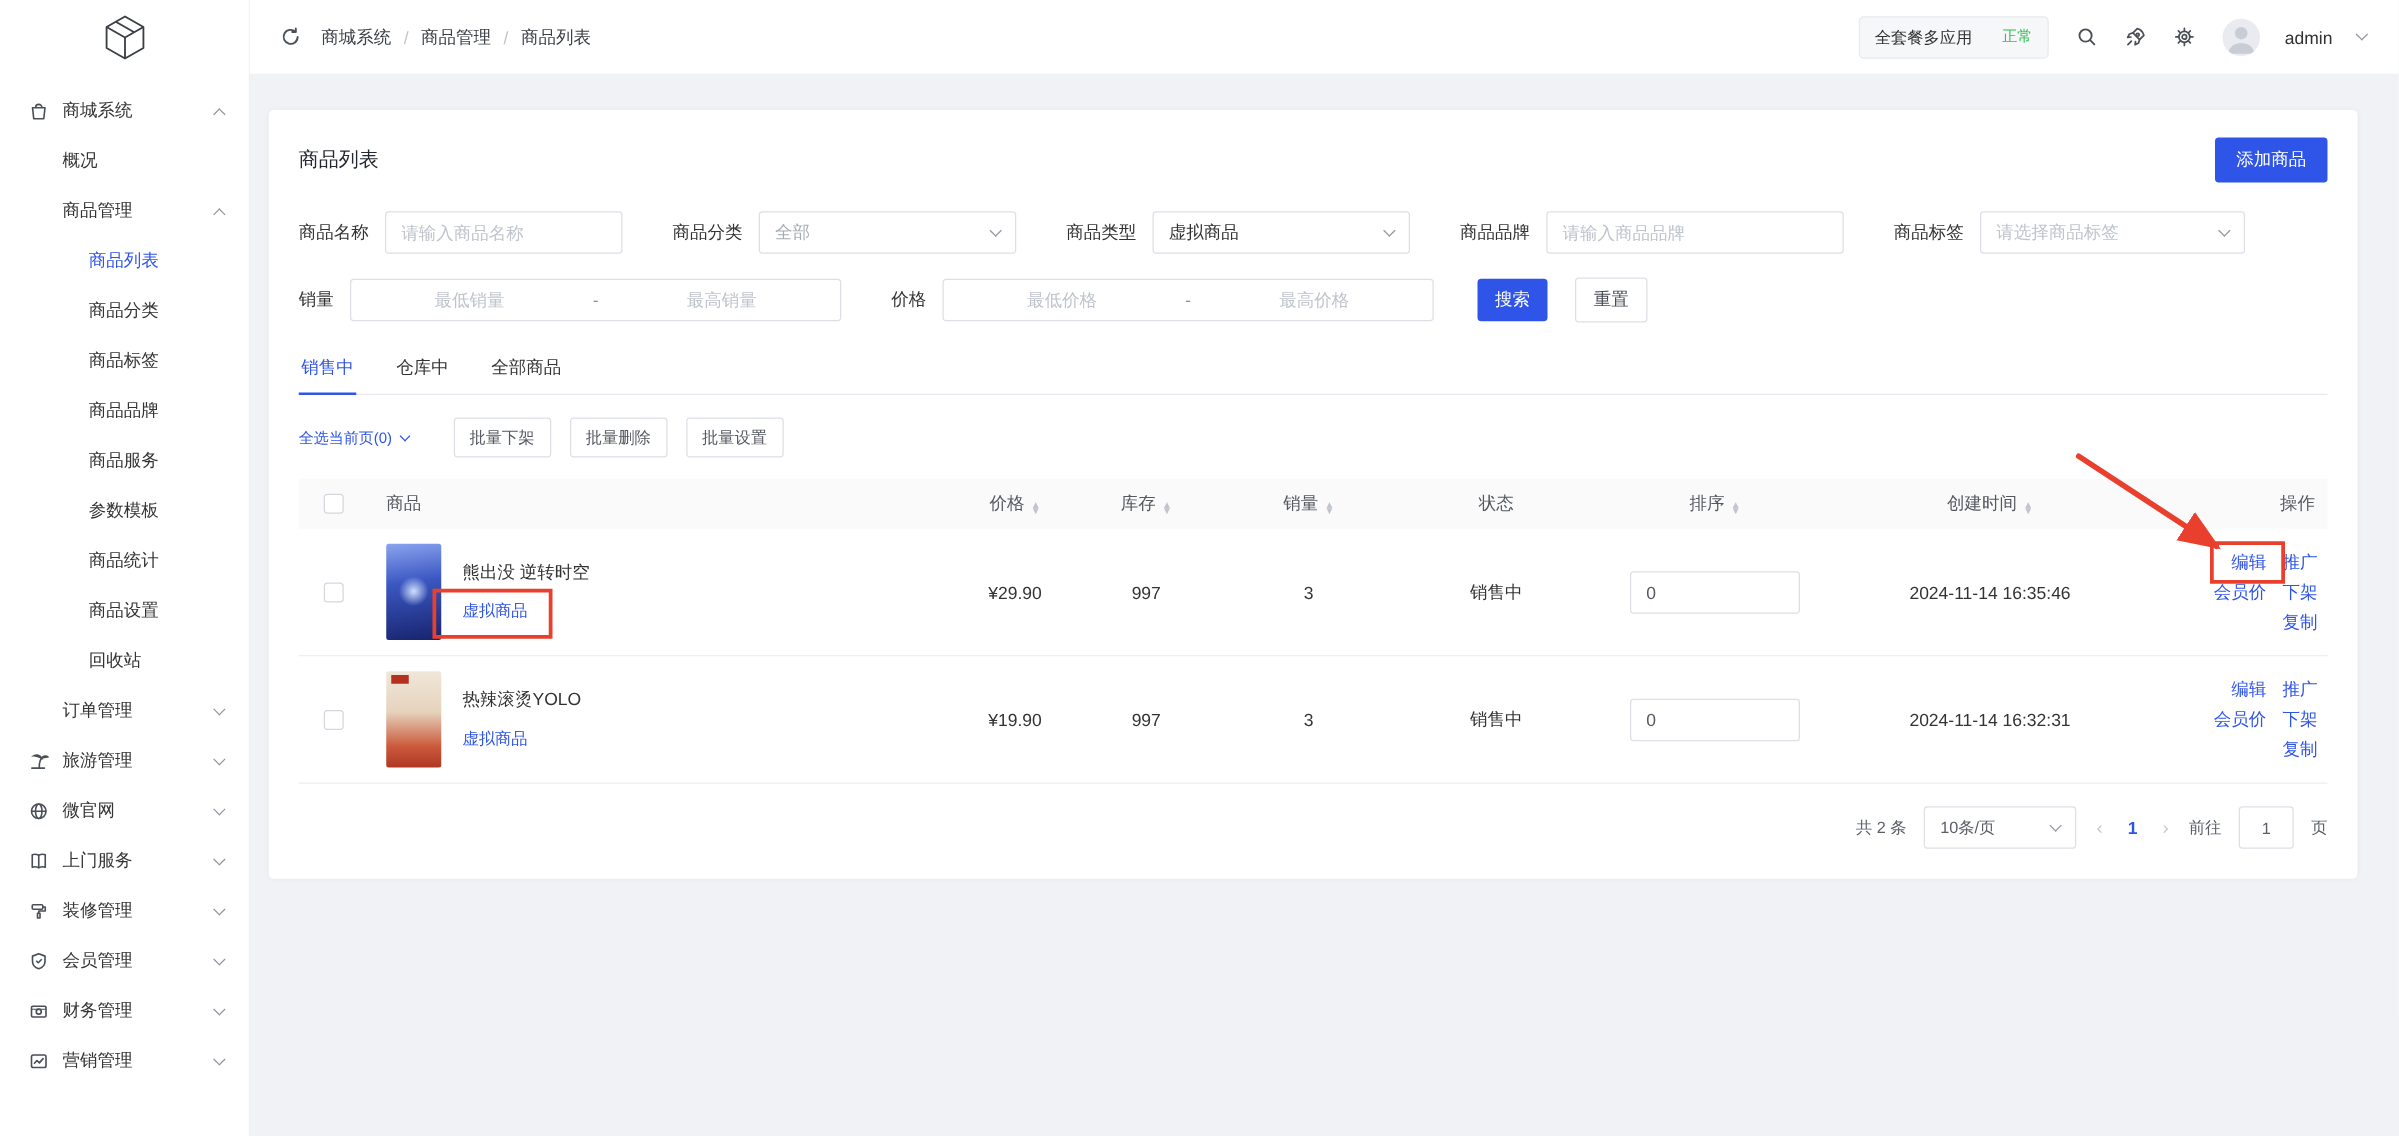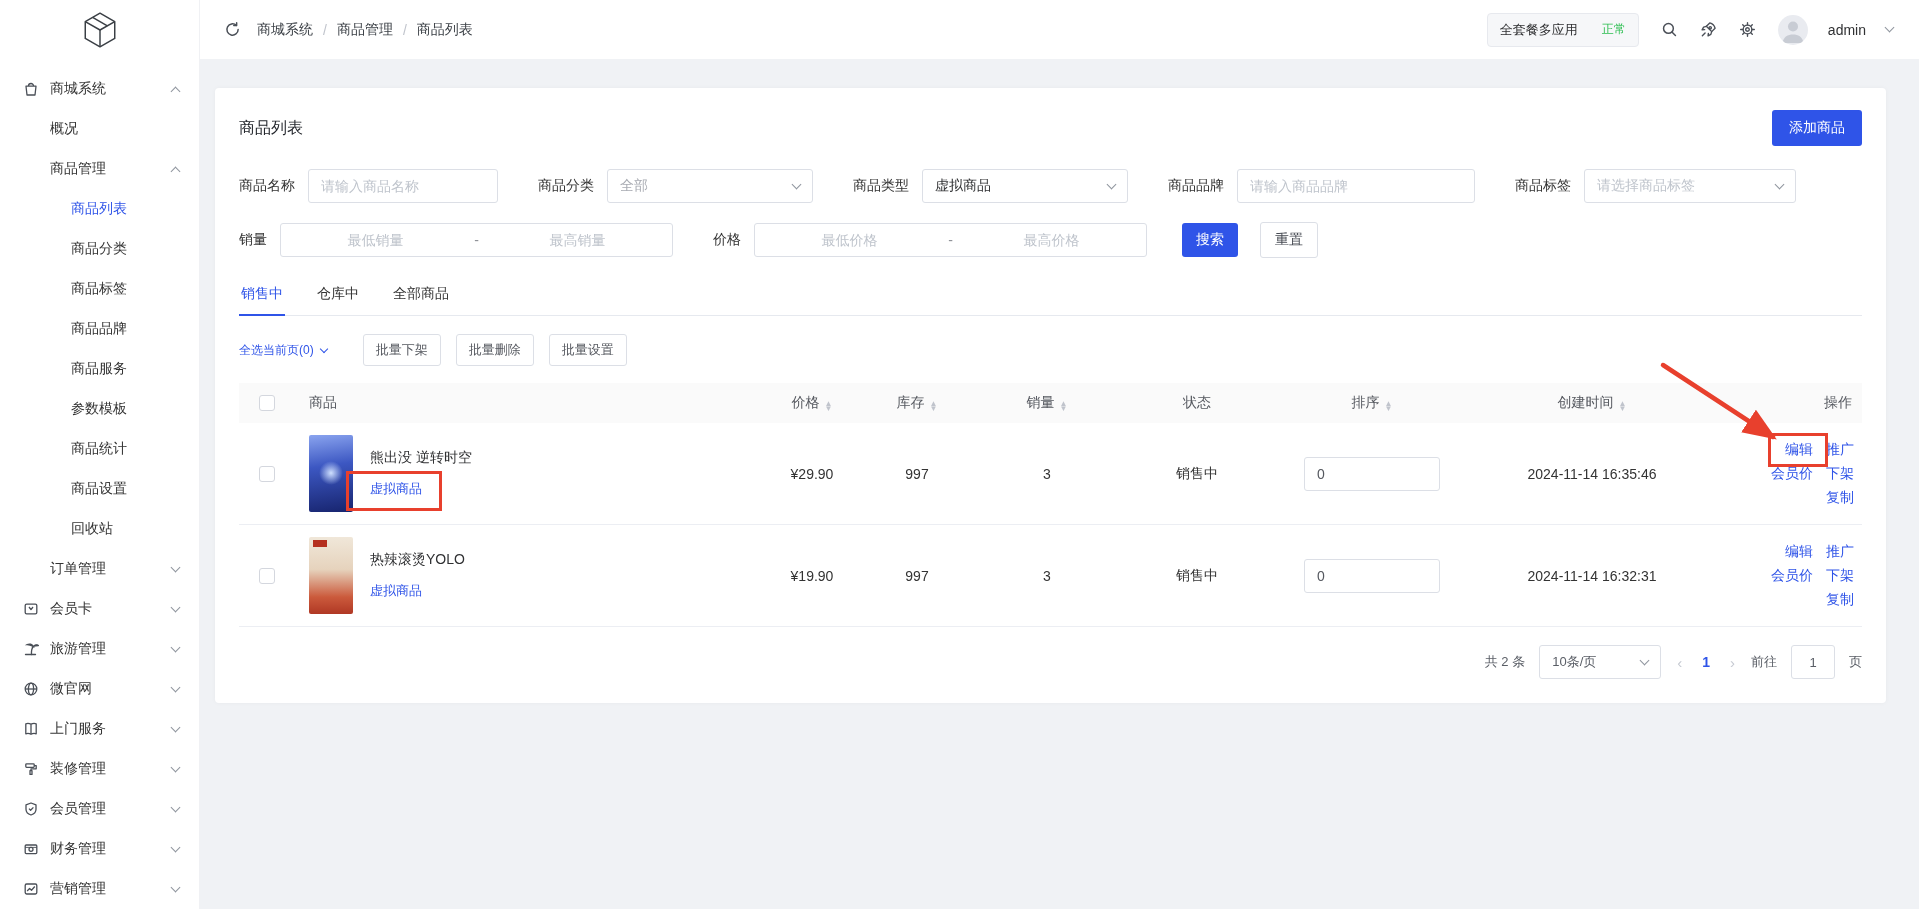--- a/index.html
+++ b/index.html
@@ -172,30 +172,20 @@
       </div>
       <div class="m-item l2">
         <span class="lbl">回收站</span>
       </div>
       <div class="m-item l1">
         <span class="lbl">订单管理</span>
         <span class="chev"></span>
       </div>
       <div class="m-item">
         <span class="s-ico">
-          <svg width="16" height="16" viewBox="0 0 16 16" fill="none" stroke="currentColor" stroke-width="1.3" stroke-linejoin="round">
-              <rect x="2.2" y="3.2" width="11.6" height="9.6" rx="1.4"></rect>
-              <path d="M6 6l2 2.6L10 6"></path>
-            </svg>
-        </span>
-        <span class="lbl">会员卡</span>
-        <span class="chev"></span>
-      </div>
-      <div class="m-item">
-        <span class="s-ico">
           <svg width="16" height="16" viewBox="0 0 16 16" fill="none" stroke="currentColor" stroke-width="1.3" stroke-linecap="round">
               <path d="M8.5 13.5c-.3-4 .3-6.2 1.8-8"></path>
               <path d="M10.3 5.5C9.2 3.2 6.4 2.4 4.2 3.6c2.3.1 4.3 1 6.1 1.9z"></path>
               <path d="M10.3 5.5c1.2-1.8 3.6-2.2 5-1-1.8.1-3.6.4-5 1z"></path>
               <path d="M2.5 13.5h10"></path>
             </svg>
         </span>
         <span class="lbl">旅游管理</span>
         <span class="chev"></span>
       </div>

